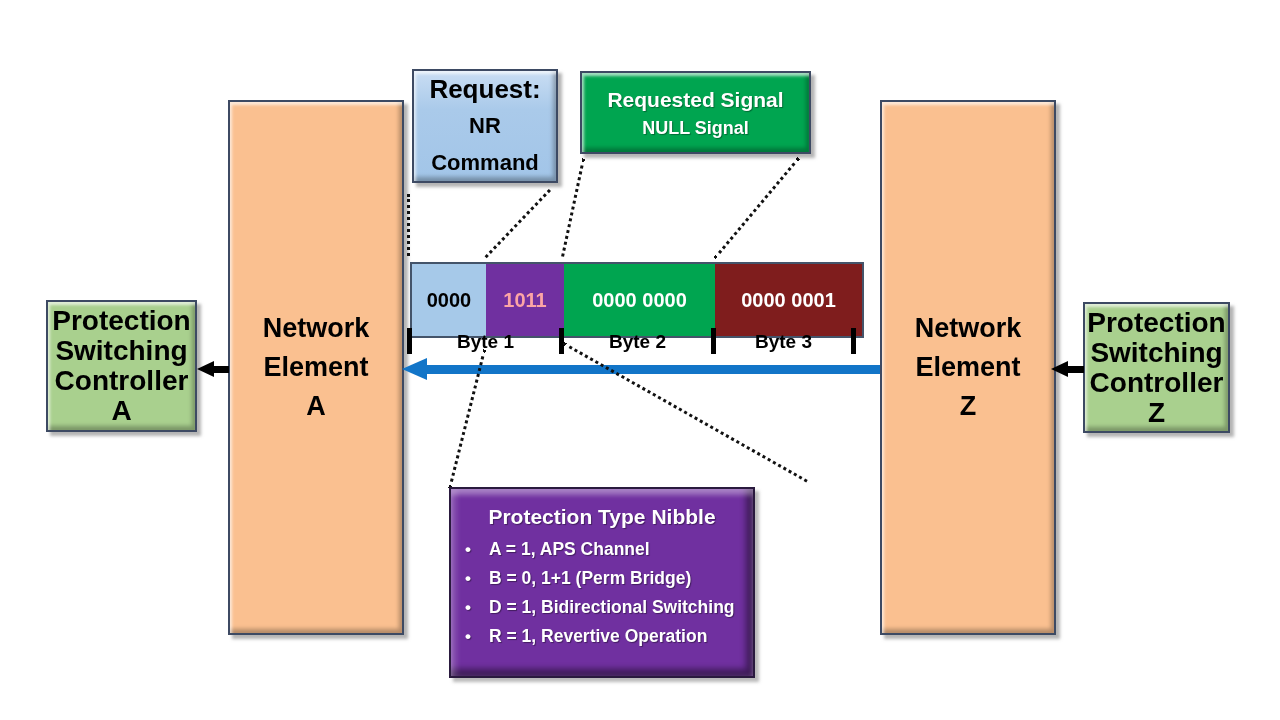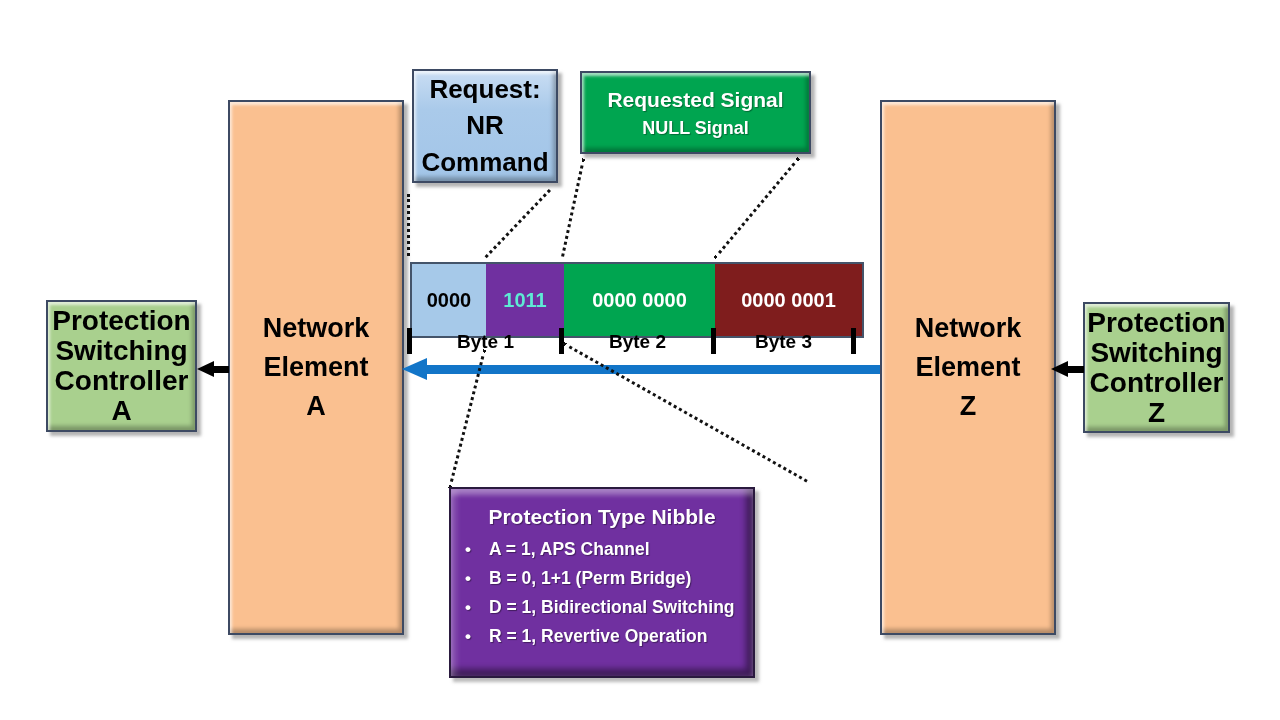--- a/index.html
+++ b/index.html
@@ -12,21 +12,21 @@
        box-shadow:4px 4px 3px rgba(120,120,120,0.55),
                   inset 2px 3px 3px rgba(255,255,255,0.65),
                   inset -3px -4px 4px rgba(0,0,0,0.28);
        display:flex;flex-direction:column;align-items:center;justify-content:center;
        text-align:center;}
   .ne{background:#fac090;color:#000;font-weight:bold;font-size:27px;line-height:39px;}
   .psc{background:#a9d08e;color:#000;font-weight:bold;font-size:28px;line-height:30px;}
   .request{background:linear-gradient(180deg,#c9ddf3 0%,#aacaea 35%,#a2c5e8 100%);
            color:#000;font-weight:bold;}
   .request .t1{font-size:26px;line-height:36px;}
-  .request .t2{font-size:26px;line-height:37px;}
+  .request .t2{font-size:22px;line-height:37px;}
   .signal{background:#00a550;color:#fff;font-weight:bold;
           text-shadow:1px 1px 1px rgba(0,0,0,0.35);}
   .signal .t1{font-size:21px;line-height:30px;}
   .signal .t2{font-size:18px;line-height:26px;}
   .nibblebox{background:#7030a0;color:#fff;border:2px solid #2a1a3e;
        box-shadow:4px 4px 3px rgba(120,120,120,0.5),
                   inset 0 6px 5px rgba(255,255,255,0.35),
                   inset 6px 0 5px rgba(255,255,255,0.15),
                   inset -7px -7px 6px rgba(0,0,0,0.45);
        justify-content:flex-start;align-items:stretch;text-align:left;
@@ -34,21 +34,21 @@
   .nibblebox h3{margin:16px 0 6px 0;font-size:21px;text-align:center;font-weight:bold;}
   .nibblebox ul{list-style:none;margin:0;padding:0 0 0 14px;}
   .nibblebox li{font-size:17.5px;font-weight:bold;line-height:29px;padding-left:24px;position:relative;}
   .nibblebox li::before{content:"\2022";position:absolute;left:0;top:0;font-size:17px;}
   
   #bytebar{position:absolute;left:410px;top:262px;width:454px;height:76px;
            box-sizing:border-box;border:2px solid #44546a;display:flex;}
   .seg{display:flex;align-items:center;justify-content:center;
        font-weight:bold;font-size:20px;height:100%;box-sizing:border-box;}
   .seg1{width:74px;background:#a6c9e9;color:#000;}
-  .seg2{width:78px;background:#7030a0;color:#5eead4;}
+  .seg2{width:78px;background:#7030a0;color:#fca5a5;}
   .seg3{width:151px;background:#00a550;color:#fff;text-align:center;}
   .seg4{width:147px;background:#7f1d1d;color:#fff;align-items:center;}
   .tick{position:absolute;width:5px;height:26px;background:#000;top:328px;}
   .bytelabel{position:absolute;top:329px;height:26px;display:flex;align-items:center;
              justify-content:center;font-weight:bold;font-size:19px;color:#000;}
   
   .shaft{position:absolute;}
   .head{position:absolute;width:0;height:0;}
   
   .dot-line{position:absolute;border-top:3px dotted #111;transform-origin:0 0;}

